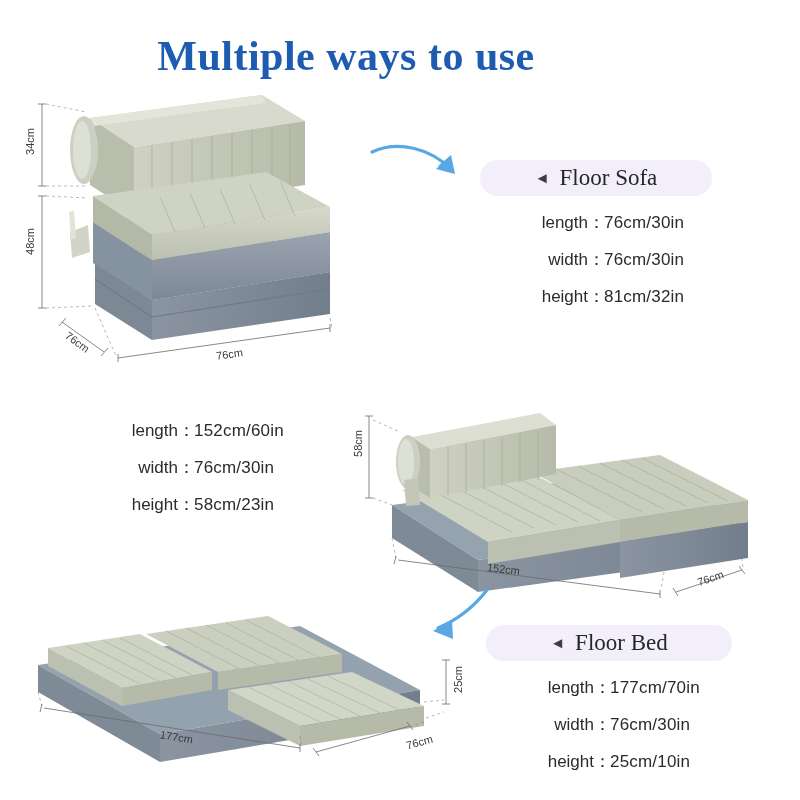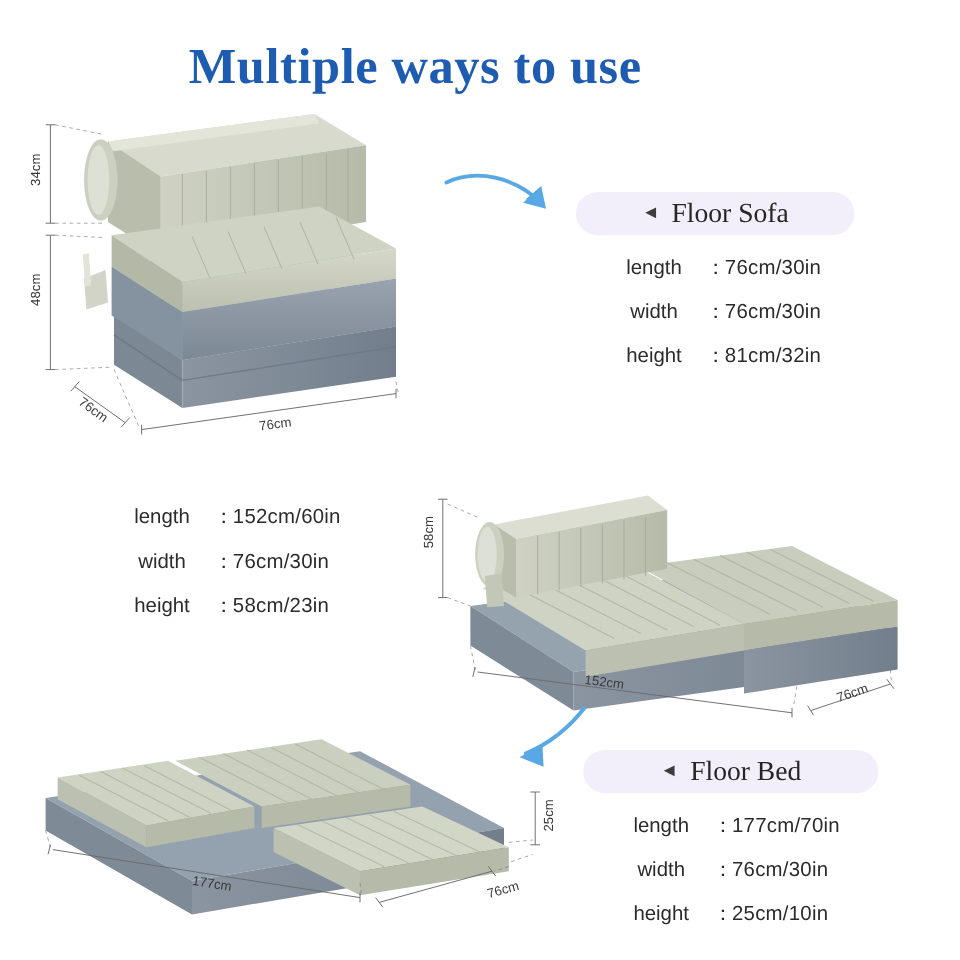--- a/index.html
+++ b/index.html
@@ -63,21 +63,21 @@
   .spec-row {
     display: flex;
     align-items: baseline;
     font-size: 17px;
     color: #2b2b2b;
     padding: 7px 0;
     white-space: nowrap;
   }
   .spec-row .lbl {
     display: inline-block;
-    text-align: center;
+    text-align: right;
     width: 86px;
   }
   .spec-row .colon {
     width: 16px;
     text-align: center;
   }
   .spec-row .val {
     letter-spacing: 0.2px;
   }
 

